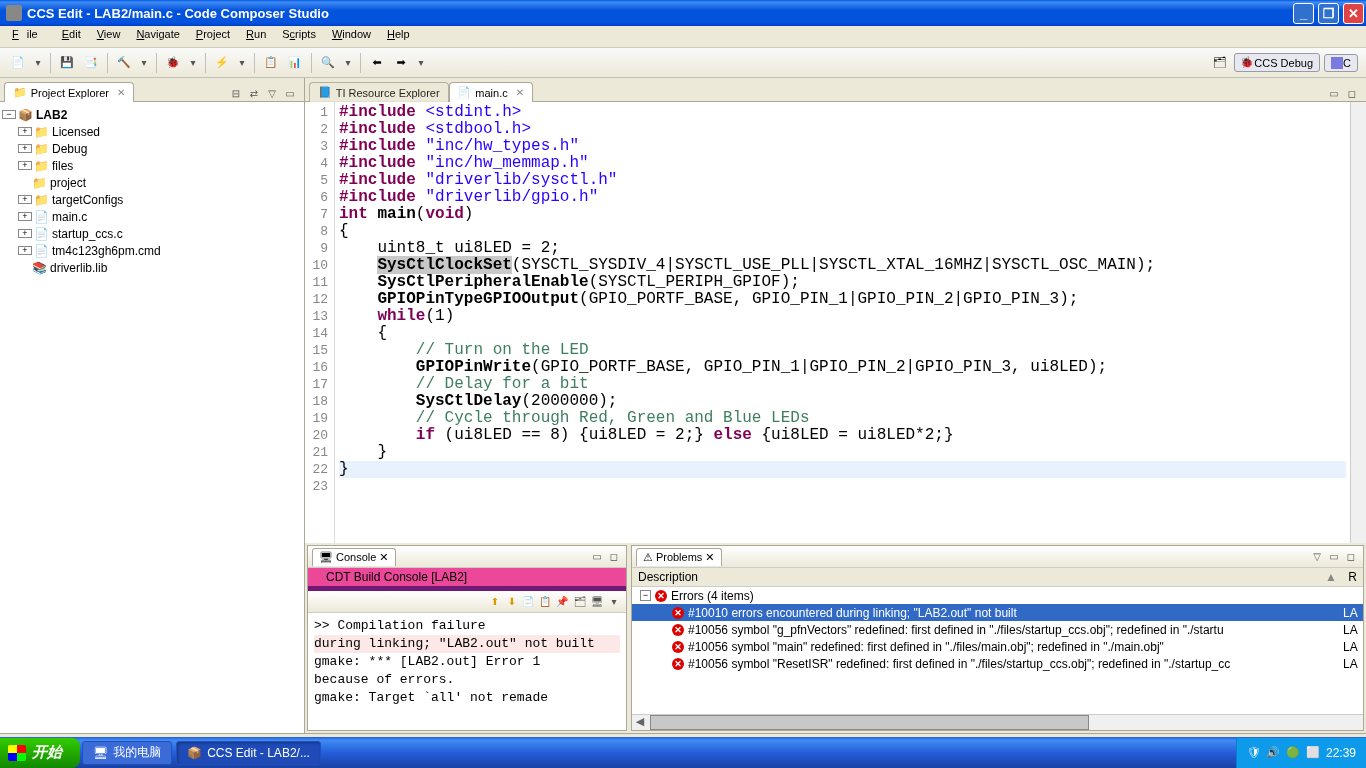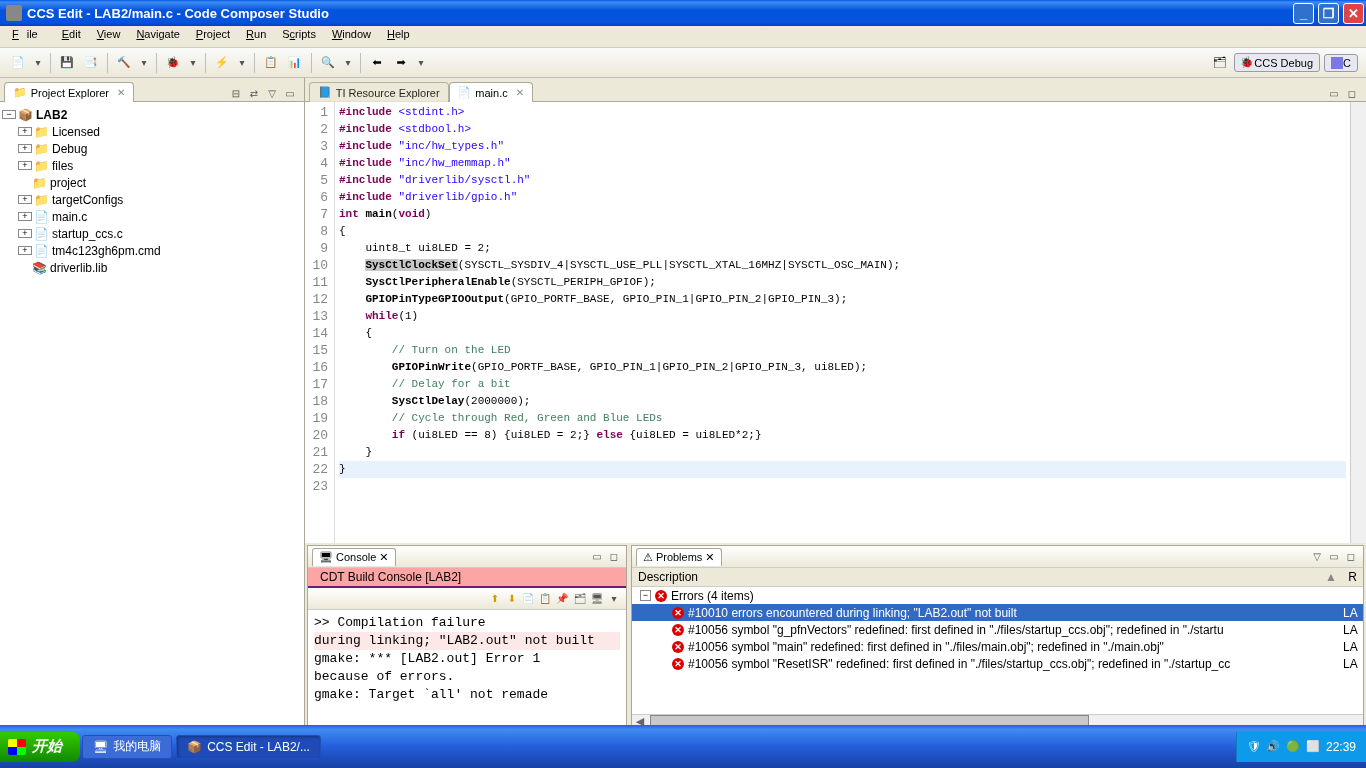--- a/index.html
+++ b/index.html
@@ -42,56 +42,56 @@
 .tree-toggle { width: 14px; text-align: center; color: #000; font-size: 9px; border: 1px solid #888; background: #fff; height: 9px; line-height: 7px; margin-right: 2px; }
 .tree-spacer { width: 16px; display: inline-block; }
 .tree-icon { width: 16px; height: 14px; margin-right: 2px; display: inline-flex; align-items: center; justify-content: center; }
 .folder-icon { color: #d9a400; }
 .file-icon { color: #4a88c7; }
 
 
 .editor-tabs { height: 24px; background: #ece9d8; display: flex; align-items: flex-end; padding-left: 4px; border-bottom: 1px solid #aca899; }
 .editor-area { flex: 1; display: flex; background: #fff; overflow: auto; position: relative; }
 .gutter { width: 30px; background: #fff; text-align: right; color: #888; font-family: "Courier New", monospace; font-size: 13px; border-right: 1px solid #ddd; padding: 2px 6px 2px 2px; line-height: 17px; }
-.code { font-family: "Courier New", monospace; font-size: 11px; padding: 2px 4px; line-height: 17px; white-space: pre; flex: 1; }
+.code { font-family: "Courier New", monospace; font-size: 16px; padding: 2px 4px; line-height: 17px; white-space: pre; flex: 1; }
 .kw { color: #7f0055; font-weight: bold; }
 .str { color: #2a00ff; }
 .fn { font-weight: bold; }
 .cmt { color: #3f7f5f; }
 .hl { background: #c8c8c8; }
 .line22 { background: #e8f2fe; display: block; }
 .editor-scroll { width: 16px; background: #f0f0f0; border-left: 1px solid #ccc; position: relative; }
 .bp-left { width: 320px; display: flex; flex-direction: column; background: #fff; border: 1px solid #aca899; margin: 2px; }
 .bp-right { flex: 1; display: flex; flex-direction: column; background: #fff; border: 1px solid #aca899; margin: 2px; }
 
 .panel-header { height: 22px; background: linear-gradient(to bottom,#fff,#ece9d8); border-bottom: 1px solid #ccc; display: flex; align-items: center; padding: 0 4px; }
 .panel-header .ptab { background: #fff; border: 1px solid #aca899; border-bottom: none; padding: 2px 6px; border-radius: 3px 3px 0 0; display: flex; align-items: center; gap: 3px; }
 .panel-toolbar { margin-left: auto; display: flex; gap: 1px; }
 .panel-toolbar .smicon { border: 1px solid transparent; }
 
-.console-sub { padding: 2px 12px; background: #fca5a5; border-bottom: 2px solid #701a75; font-size: 12px; }
+.console-sub { padding: 2px 18px; background: #ec4899; border-bottom: 5px solid #701a75; font-size: 12px; }
 .console-body { flex: 1; font-family: "Courier New", monospace; font-size: 13px; padding: 4px 6px; overflow: auto; line-height: 18px; }
 .console-body .errline { background: #fde8e8; }
 
 .problems-sub { padding: 2px 6px; background: #fff; font-size: 12px; border-bottom: 1px solid #eee; }
 .problems-head { background: #ece9d8; padding: 2px 6px; border-bottom: 1px solid #ccc; display: flex; font-size: 12px; }
 .problems-body { flex: 1; overflow: auto; font-size: 12px; }
 .prow { display: flex; align-items: center; height: 17px; padding-left: 8px; white-space: nowrap; }
 .prow.sel { background: #316ac5; color: #fff; }
 .err-icon { width: 12px; height: 12px; border-radius: 50%; background: #d00; color: #fff; font-size: 9px; display: inline-flex; align-items: center; justify-content: center; margin-right: 4px; font-weight: bold; }
 .prow-toggle { width: 11px; height: 11px; border: 1px solid #888; background: #fff; font-size: 9px; line-height: 9px; text-align: center; margin-right: 4px; }
 .hscroll { height: 16px; background: #f0f0f0; border-top: 1px solid #ccc; display: flex; }
 .hscroll .thumb { background: #c8c8c8; border: 1px solid #888; width: 60%; margin-left: 2px; }
 
 
 .statusbar { height: 22px; background: #ece9d8; border-top: 1px solid #aca899; display: flex; align-items: center; padding: 0 8px; font-size: 12px; }
 .statusbar .cell { padding: 0 20px; }
 
 
-.taskbar { height: 43px; background: linear-gradient(to bottom, #245edb 0%, #3f8cf3 10%, #245edb 50%, #1941a5 100%); display: flex; align-items: center; color: #fff; position: absolute; bottom: 0; left: 0; right: 0; }
+.taskbar { height: 31px; background: linear-gradient(to bottom, #245edb 0%, #3f8cf3 10%, #245edb 50%, #1941a5 100%); display: flex; align-items: center; color: #fff; position: absolute; bottom: 0; left: 0; right: 0; }
 .startbtn { background: linear-gradient(to bottom, #3c0 0%, #2a0 50%, #180 100%); height: 30px; padding: 0 18px 0 8px; display: flex; align-items: center; font-weight: bold; font-style: italic; font-size: 15px; border-radius: 0 8px 8px 0; font-family: "Microsoft YaHei", sans-serif; }
 .startbtn .winlogo { width: 18px; height: 16px; margin-right: 6px; background: conic-gradient(#f00 0 25%, #0f0 25% 50%, #00f 50% 75%, #ff0 75% 100%); border-radius: 2px; }
 .taskitem { background: #3b6bd6; border: 1px solid #2050b8; height: 24px; margin: 0 2px; padding: 0 10px; display: flex; align-items: center; border-radius: 3px; font-size: 12px; gap: 5px; }
 .taskitem.active { background: #1e4bb8; box-shadow: inset 1px 1px 3px rgba(0,0,0,0.3); }
 .systray { margin-left: auto; background: #0d9aeb; height: 30px; display: flex; align-items: center; padding: 0 10px; gap: 6px; border-left: 1px solid #0b7fc4; }
 .systray .clock { font-size: 12px; }
 
 .icon-sq { width: 12px; height: 12px; display: inline-block; }
 
 

